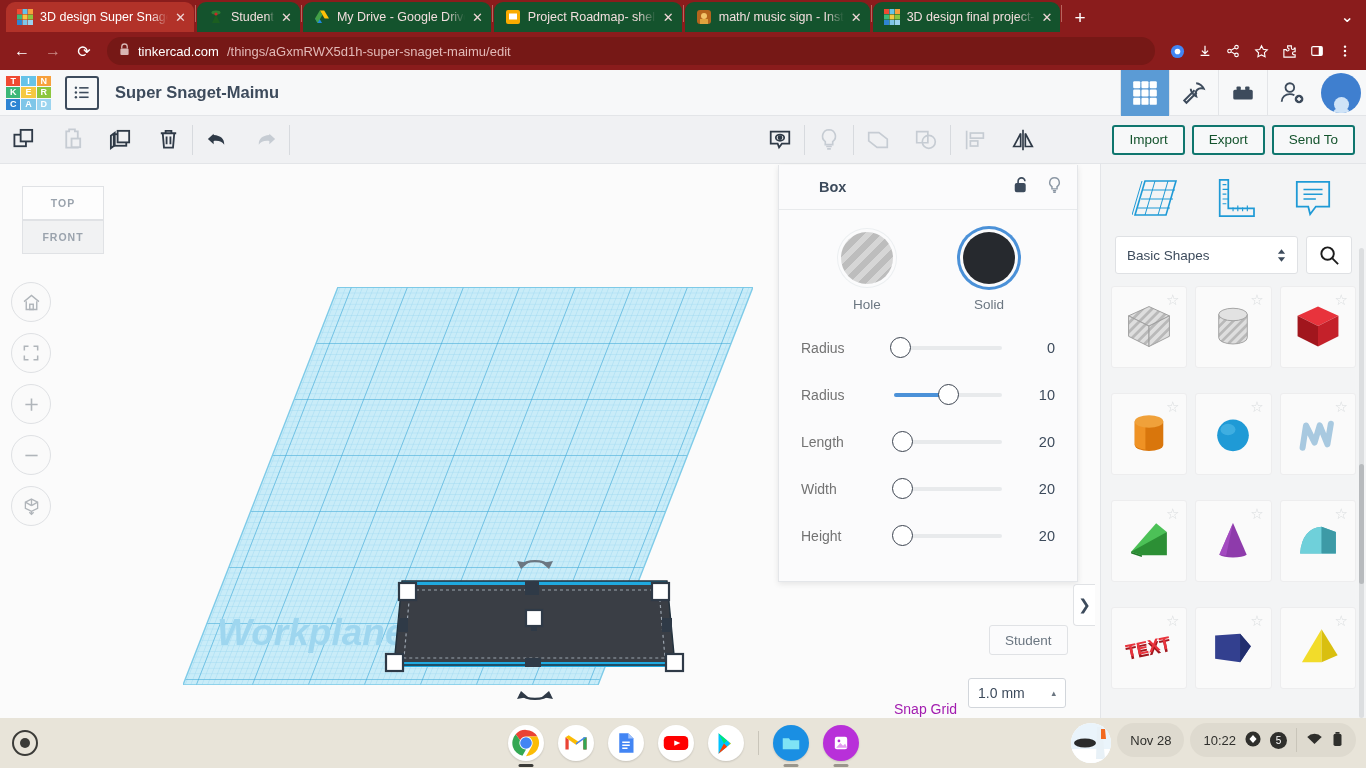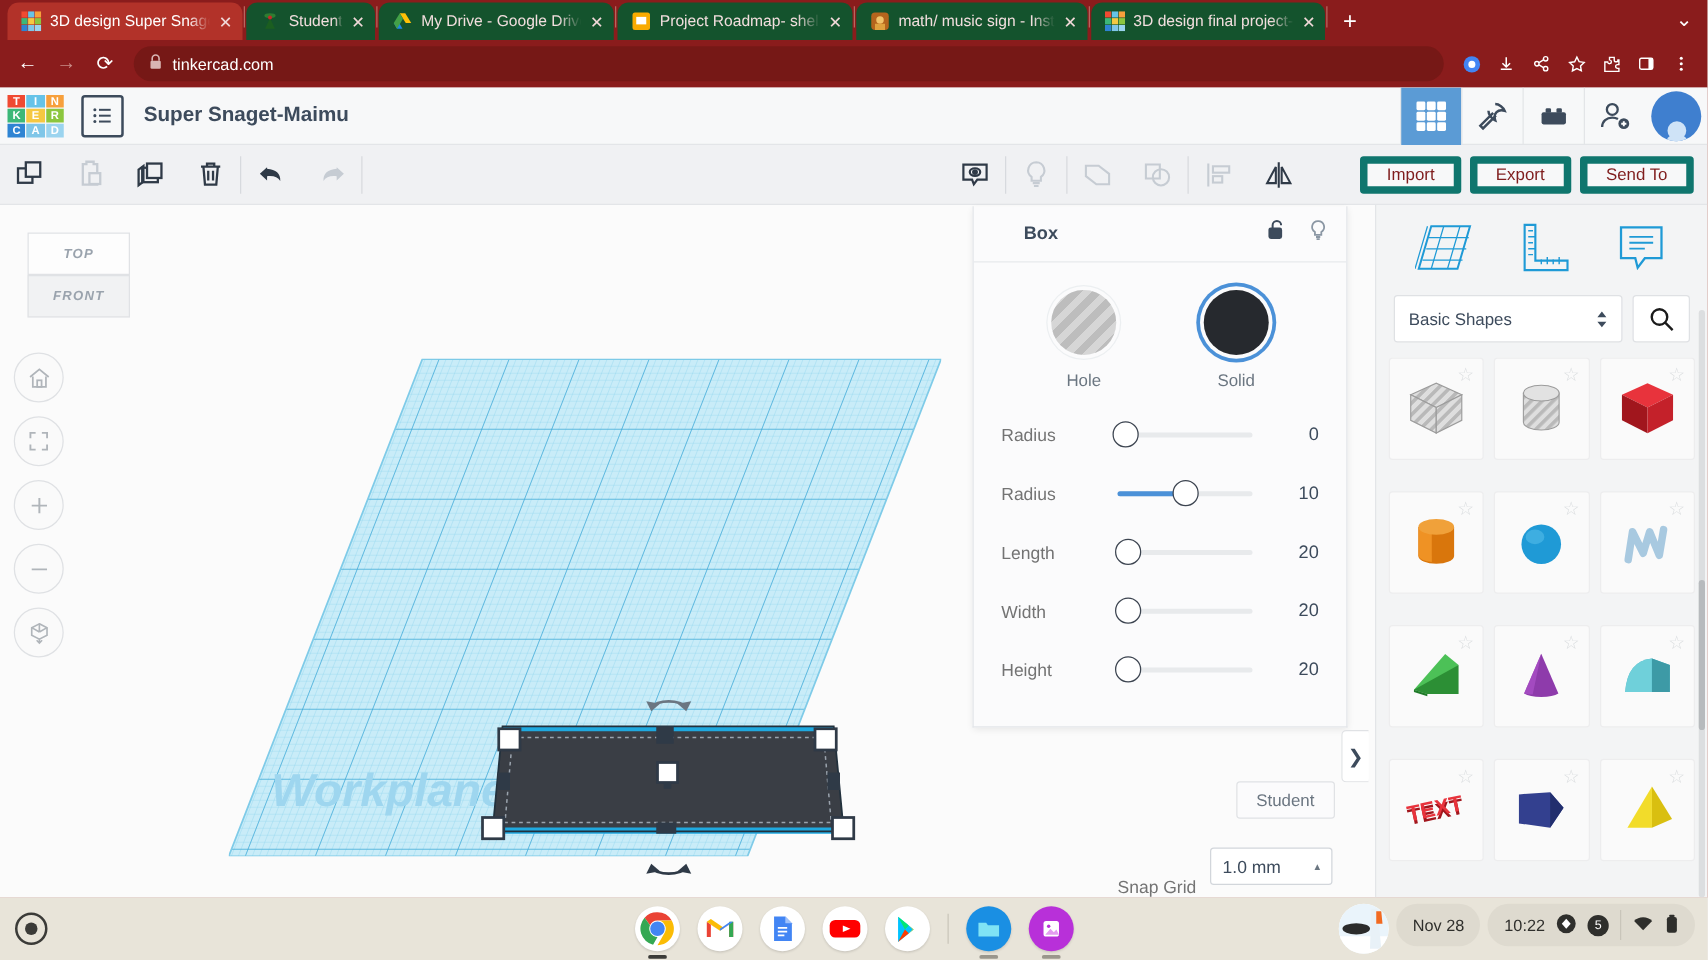--- a/index.html
+++ b/index.html
@@ -58,29 +58,29 @@
   .hdr-right .cell { width: 49px; height: 46px; display: flex; align-items: center; justify-content: center; border-left: 1px solid #e3e5e8; }
   .hdr-right .cell.active { background: #5b9bd5; }
   .avatar { width: 40px; height: 40px; border-radius: 50%; background: #3f7fcf; margin: 0 5px; display: flex; align-items: flex-end; justify-content: center; overflow: hidden; }
   .avatar .head { width: 15px; height: 15px; border-radius: 50%; background: #cfe3f7; margin-bottom: 1px; box-shadow: 0 14px 0 -1px #cfe3f7, 0 12px 0 2px #cfe3f7; }
 
   .toolbar { height: 48px; background: #f0f1f3; border-bottom: 1px solid #e3e5e8; display: flex; align-items: center; }
   .tgroup { display: flex; align-items: center; height: 48px; }
   .tbtn { width: 48px; height: 48px; display: flex; align-items: center; justify-content: center; }
   .tdiv { width: 1px; height: 30px; background: #d7dade; }
   .tb-right { margin-left: auto; display: flex; gap: 7px; padding-right: 11px; }
-  .pillbtn { height: 30px; padding: 0 15px; border: 6px solid #0f766e; border-radius: 3px; background: #f7f8f9; color: #7f1d1d; font-size: 13.5px; display: flex; align-items: center; }
+  .pillbtn { height: 30px; padding: 0 15px; border: 2px solid #0f766e; border-radius: 3px; background: #f7f8f9; color: #14532d; font-size: 13.5px; display: flex; align-items: center; }
 
   .workarea { position: relative; height: 554px; }
 
   
   .viewport { position: absolute; inset: 0 266px 0 0; background: #fbfbfb; overflow: hidden; }
   .plane { position: absolute; left: 183px; top: 123px; width: 570px; height: 398px; }
 
-  .viewcube { position: absolute; left: 22px; top: 18px; width: 82px; height: 72px; font-style: italic; }
+  .viewcube { position: absolute; left: 22px; top: 18px; width: 82px; height: 72px; }
   .vc-face { position: absolute; left: 0; width: 82px; display: flex; align-items: center; justify-content: center; font-size: 10.5px; font-weight: bold; color: #9aa3ad; letter-spacing: 1px; border: 1px solid #e0e2e5; background: #fdfdfd; }
   .vc-top { top: 4px; height: 34px; }
   .vc-front { top: 38px; height: 34px; background: #f1f2f3; }
   .vnav { position: absolute; left: 11px; top: 118px; display: flex; flex-direction: column; gap: 11px; }
   .vnav .rbtn { width: 40px; height: 40px; border-radius: 50%; border: 1px solid #dfe1e4; background: #fafafa; display: flex; align-items: center; justify-content: center; color: #b0b5ba; }
 
   
   .proppanel { position: absolute; left: 778px; top: 1px; width: 300px; background: #fbfbfc; border: 1px solid #e4e6e9; border-top: none; box-shadow: 0 2px 6px rgba(0,0,0,.09); }
   .pp-head { height: 45px; display: flex; align-items: center; padding: 0 14px; border-bottom: 1px solid #e8eaec; }
   .pp-title { font-size: 14.5px; font-weight: bold; color: #3d4b5c; margin-left: 26px; }
@@ -97,21 +97,21 @@
   .plabel { width: 93px; font-size: 14px; color: #737373; }
   .ptrack { position: relative; width: 108px; height: 4px; background: #e8eaec; border-radius: 2px; }
   .pfill { position: absolute; left: 0; top: 0; height: 4px; background: #4b91d8; border-radius: 2px; }
   .pknob { position: absolute; top: -9px; width: 21px; height: 21px; border-radius: 50%; background: #fff; border: 1.5px solid #3c4450; }
   .pval { margin-left: auto; font-size: 14.5px; color: #3d4b5c; }
 
   .collapse-tab { position: absolute; left: 1073px; top: 420px; width: 22px; height: 42px; background: #fff; border: 1px solid #e0e2e5; border-right: none; border-radius: 4px 0 0 4px; display: flex; align-items: center; justify-content: center; color: #3d4b5c; font-size: 15px; z-index: 4; }
 
   .settings-btn { position: absolute; left: 989px; top: 461px; height: 30px; padding: 0 15px; border: 1px solid #e0e2e5; border-radius: 3px; background: #fbfbfc; color: #6b7681; font-size: 13.5px; display: flex; align-items: center; }
   .snap-row { position: absolute; left: 894px; top: 505px; display: flex; align-items: center; gap: 11px; }
-  .snap-label { font-size: 14px; color: #737373; margin-top: 32px; }
+  .snap-label { font-size: 14px; color: #a21caf; margin-top: 32px; }
   .snap-sel { width: 98px; height: 30px; border: 1px solid #d2d6db; border-radius: 3px; background: #fff; display: flex; align-items: center; padding: 0 9px; font-size: 14px; color: #3d4b5c; }
   .snap-sel .car { margin-left: auto; font-size: 9px; color: #6b7681; }
 
   
   .shapespanel { position: absolute; right: 0; top: 0; width: 266px; height: 554px; background: #f3f4f5; border-left: 1px solid #e3e5e8; }
   .sp-icons { height: 72px; display: flex; align-items: center; justify-content: space-around; padding: 0 14px; }
   .sp-selectrow { display: flex; gap: 8px; padding: 0 14px 12px; }
   .sp-select { flex: 1; height: 38px; background: #fff; border: 1px solid #dfe1e4; border-radius: 3px; display: flex; align-items: center; padding: 0 11px; font-size: 13.5px; color: #3d4b5c; }
   .sp-select .updown { margin-left: auto; display: flex; flex-direction: column; line-height: 6px; font-size: 9px; color: #3d4b5c; }
   .sp-search { width: 46px; height: 38px; background: #fff; border: 1px solid #dfe1e4; border-radius: 3px; display: flex; align-items: center; justify-content: center; }
@@ -240,20 +240,21 @@
     <div class="navbtn dim">→</div>
     <div class="navbtn">⟳</div>
     <div class="omnibox">
       <span>
         <svg viewBox="0 0 12 14" width="11" height="13">
             <path d="M3 6V4a3 3 0 016 0v2" fill="none" stroke="#d9b6b4" stroke-width="1.4"></path>
             <rect x="1.5" y="6" width="9" height="7" rx="1.2" fill="#d9b6b4"></rect>
           </svg>
       </span>
       <span>tinkercad.com</span>
+        <span class="urlpath">/things/aGxmRWX5d1h-super-snaget-maimu/edit</span>
     </div>
     <div class="omni-icons">
       <div class="navbtn">
         <svg viewBox="0 0 16 16" width="15" height="15">
             <circle cx="8" cy="8" r="7" fill="#4285f4"></circle>
             <circle cx="8" cy="8" r="3" fill="#fff"></circle>
           </svg>
       </div>
       <div class="navbtn">
         <svg viewBox="0 0 16 16" width="14" height="14">

